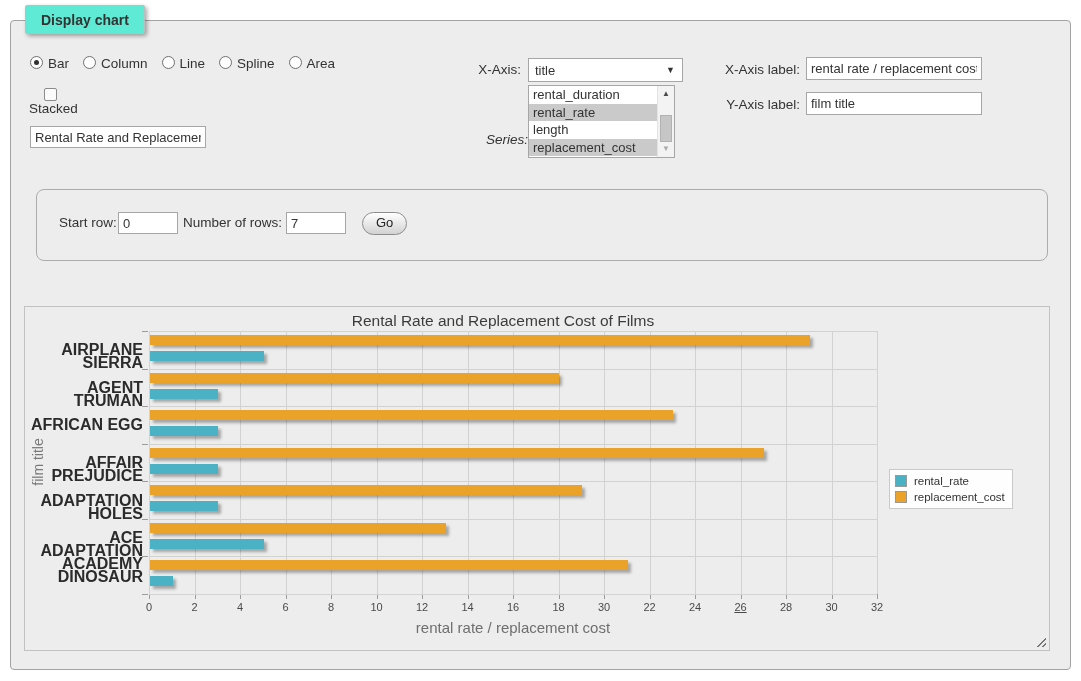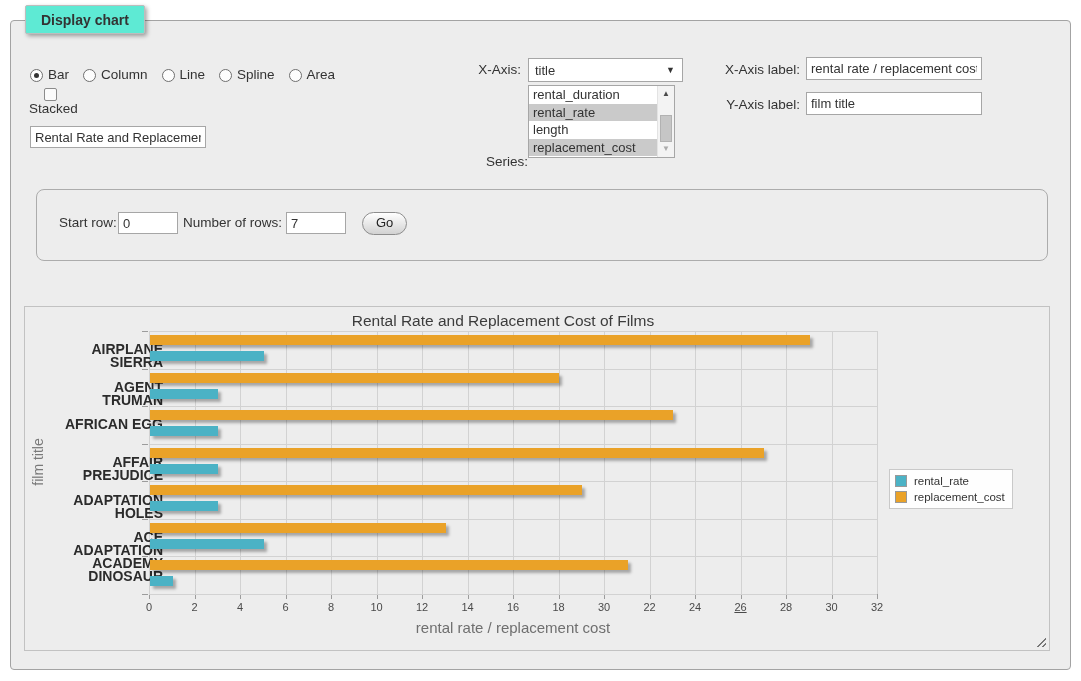--- a/index.html
+++ b/index.html
@@ -17,21 +17,21 @@
   }
   .legendbox {
     left:25px; top:5px; height:29px; padding:6px 15px;
     background:#5eead4; border:1px solid #bdbdbd; border-radius:2px;
     font-size:14px; font-weight:bold; color:#333;
     box-shadow:2px 2px 4px rgba(0,0,0,0.35); z-index:3;
   }
 
   
   .radio-row { left:30px; top:56px; display:flex; gap:14px; align-items:center; font-size:13.5px; }
-  .radio-item { display:flex; align-items:flex-end; cursor:default;margin-top:11px; }
+  .radio-item { display:flex; align-items:flex-start; cursor:default; }
   .radio {
     width:13px; height:13px; border:1px solid #6f6f6f; border-radius:50%;
     background:#fdfdfd; display:inline-block; position:relative; margin-right:5px;
   }
   .radio.checked::after {
     content:''; position:absolute; left:3px; top:3px; width:5px; height:5px;
     border-radius:50%; background:#333;
   }
   .stacked-row { left:29px; top:88px; display:flex; align-items:center; font-size:13.5px;flex-direction:column; }
   .checkbox {
@@ -82,21 +82,21 @@
   .chart-container {
     left:24px; top:306px; width:1026px; height:345px;
     border:1px solid #c2c2c2; background:#ededed;
   }
   .chart-title { top:5px; left:114px; width:728px; text-align:center; font-size:15.5px; color:#3c3c3c; }
   .vgrid { width:1px; background:#d2d2d2; }
   .hgrid { height:1px; background:#d2d2d2; }
   .tick-b { width:1px; height:5px; background:#9c9c9c; }
   .tick-l { width:6px; height:1px; background:#9c9c9c; }
   .bar { height:10px; box-shadow:3px 3px 3px rgba(0,0,0,0.3); }
-  .cat-label { text-align:right; font-size:14px; font-weight:600; color:#2b2b2b; height:13px; line-height:13px;margin-left:20px; }
+  .cat-label { text-align:right; font-size:16px; font-weight:600; color:#2b2b2b; height:13px; line-height:13px; }
   .xtick-label { text-align:center; font-size:11px; color:#4a4a4a; width:34px; }
   .xaxis-title { top:312px; left:124px; width:728px; text-align:center; font-size:15px; color:#6f6f6f; }
   .yaxis-title { left:-47px; top:147px; width:120px; height:16px; text-align:center; font-size:14px; color:#7a7a7a; transform:rotate(-90deg); }
   .chart-legend {
     left:864px; top:162px; background:#fefefe; border:1px solid #c9c9c9; padding:3px 7px 3px 3px;
   }
   .legend-row { display:flex; align-items:center; height:16px; }
   .legend-swatch { width:12px; height:12px; border:1px solid #999; margin:0 7px 0 2px; }
   .legend-label { font-size:11.5px; color:#333; white-space:nowrap; }
   .resize-handle {
@@ -140,21 +140,21 @@
 </label>
 
 <input class="abs txt" style="left: 30px; top: 126px; width: 176px; height: 22px;" value="Rental Rate and Replacement Cost of Films">
 
 <span class="abs lbl" style="left:420px; top:62px; width:101px;">X-Axis:</span>
 <div class="abs select-box">
   <span>title</span>
   <span class="select-arrow">▼</span>
 </div>
 
-<span class="abs lbl" style="left:427px; top:154px; width:101px;">Series:</span>
+<span class="abs lbl" style="left:427px; top:132px; width:101px;font-style:italic;">Series:</span>
 <div class="abs listbox">
   <div>
       <div class="lb-option">rental_duration</div>
       <div class="lb-option selected">rental_rate</div>
       <div class="lb-option">length</div>
       <div class="lb-option selected">replacement_cost</div>
     </div>
   <div class="lb-scroll">
     <div class="sb-btn sb-up">▲</div>
     <div class="sb-thumb"></div>

